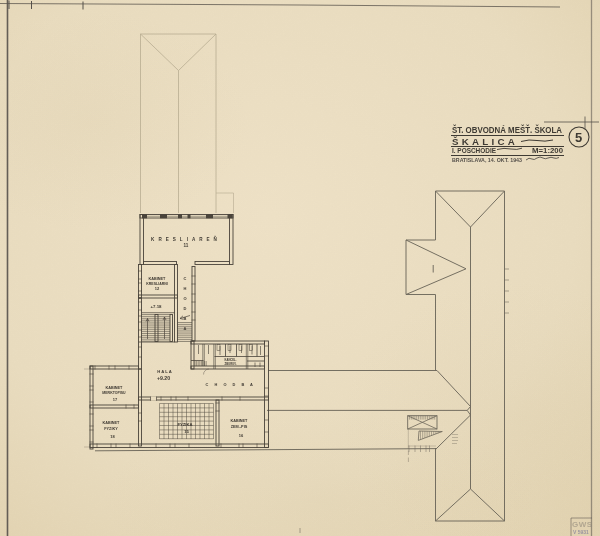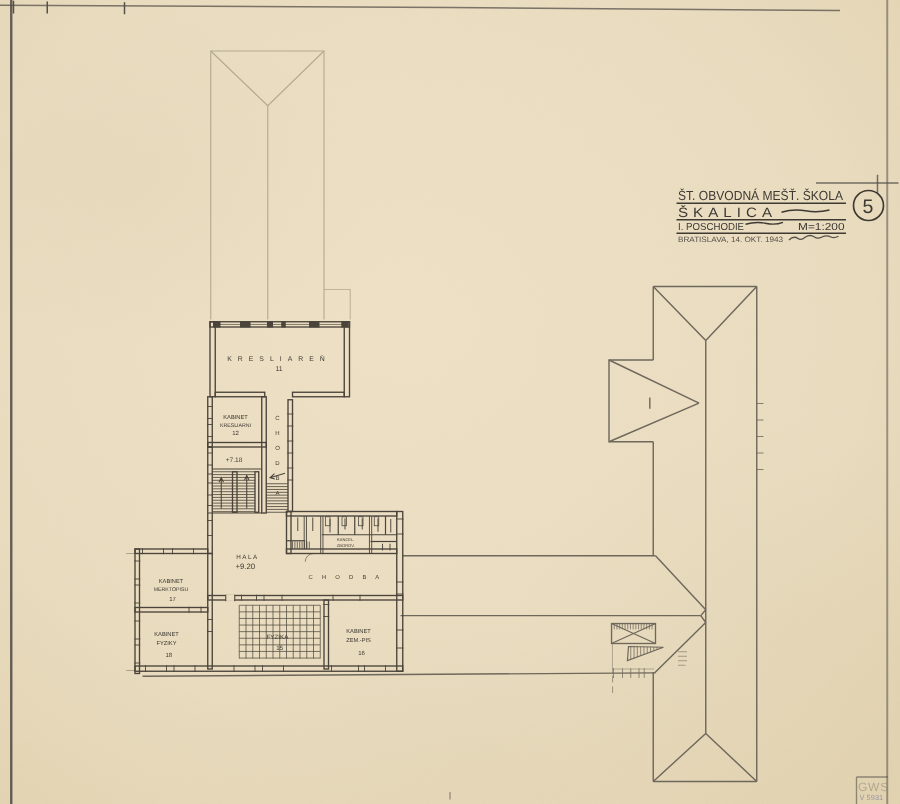--- a/index.html
+++ b/index.html
@@ -1,17 +1,17 @@
 <!DOCTYPE html>
 <html><head>
 <meta charset="utf-8">
 <style>
   html,body{margin:0;padding:0;}
   body{width:600px;height:536px;overflow:hidden;font-family:"Liberation Sans",sans-serif;}
-  #sheet{position:relative;width:600px;height:536px;background:#e9ddc1;}
+  #sheet{position:relative;width:600px;height:536px;background:#e9ddc1;font-weight:bold;}
 </style>
 </head>
 <body>
 
 <div id="sheet">
 <svg width="600" height="536" viewBox="0 0 600 536" xmlns="http://www.w3.org/2000/svg" style="filter:blur(0.28px)">
   <defs>
     <radialGradient id="vig" cx="45%" cy="40%" r="78%">
       <stop offset="0%" stop-color="#eee1c6"></stop>
       <stop offset="65%" stop-color="#e9dcbf"></stop>

